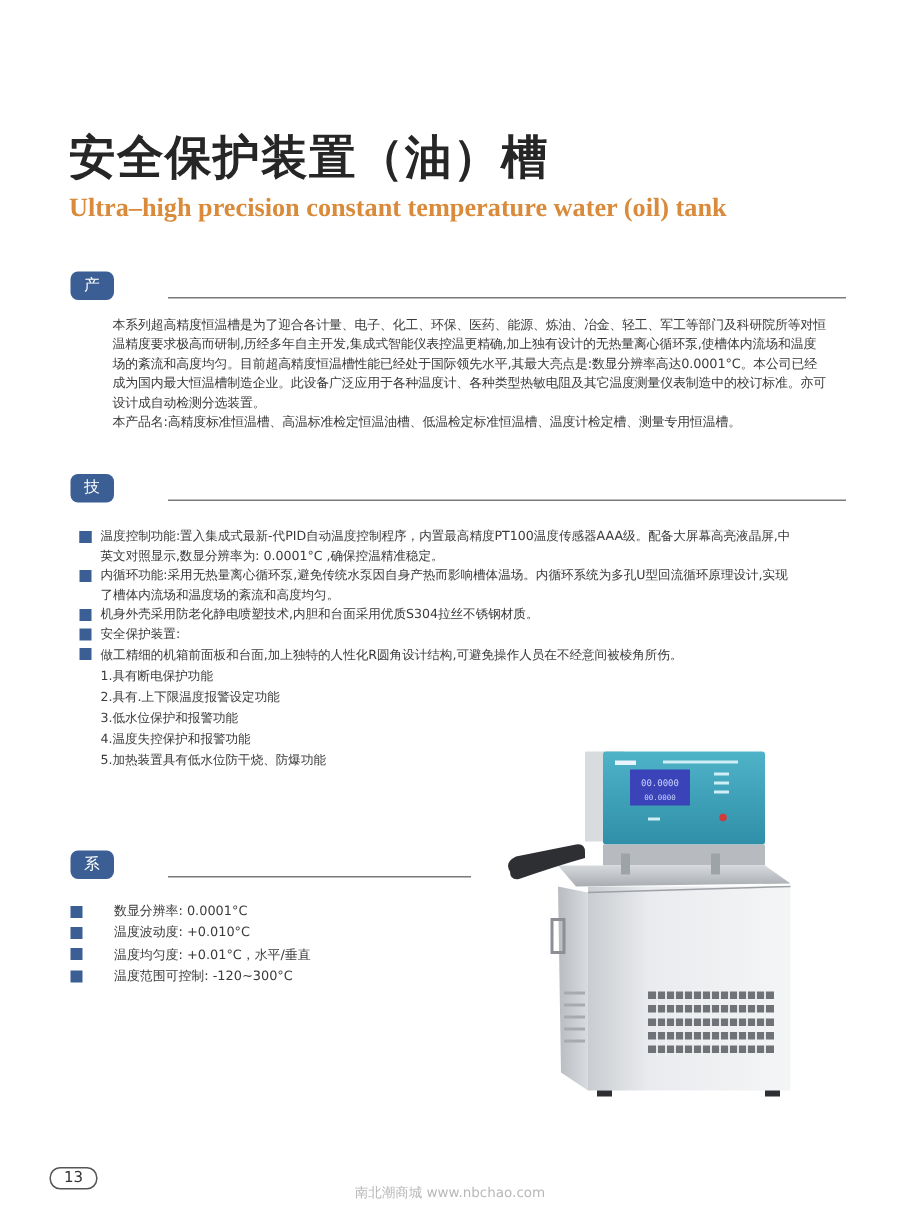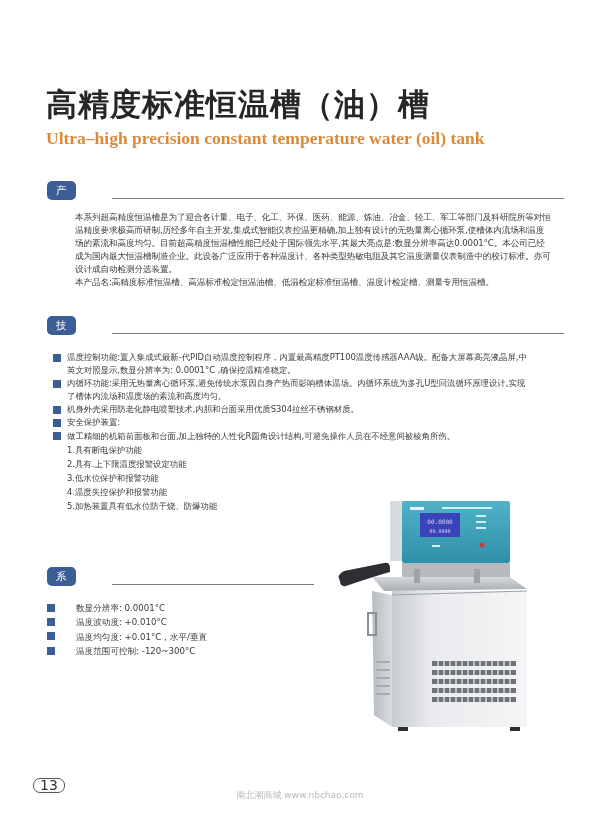--- a/index.html
+++ b/index.html
@@ -29,28 +29,28 @@
   .sub-item { line-height: 14.2px; }
 
   .sys-list { position: absolute; left: 47px; top: 601px; font-size: 8.6px; line-height: 14.4px; color: #3a3a3a; }
   .sys-item { position: relative; padding-left: 29px; }
 
   
   .device { position: absolute; left: 332px; top: 465px; width: 200px; height: 270px; }
 
   .page-num { position: absolute; left: 33px; top: 778px; width: 30px; height: 13px;
               border: 1px solid #555; border-radius: 7px; text-align: center;
-              font-size: 14px; line-height: 13px; color: #333; }
+              font-size: 10px; line-height: 13px; color: #333; }
   .watermark { position: absolute; left: 0; width: 600px; top: 789px; text-align: center;
                font-size: 9px; color: #b8b8b8; }
 </style>
 </head>
 <body>
 
-<div class="title-cn">高精度标准恒温槽（油）槽</div>
+<div class="title-cn">安全保护装置（油）槽</div>
 <div class="title-en">Ultra–high precision constant temperature water (oil) tank</div>
 
 <div class="sec-head" style="top:181px;">
   <div class="sec-badge">产品概述</div>
   <div class="sec-line" style="width:452px;"></div>
 </div>
 <div class="para" style="top:211px;margin-left:28px;">
   <p>本系列超高精度恒温槽是为了迎合各计量、电子、化工、环保、医药、能源、炼油、冶金、轻工、军工等部门及科研院所等对恒温精度要求极高而研制,历经多年自主开发,集成式智能仪表控温更精确,加上独有设计的无热量离心循环泵,使槽体内流场和温度场的紊流和高度均匀。目前超高精度恒温槽性能已经处于国际领先水平,其最大亮点是:数显分辨率高达0.0001°C。本公司已经成为国内最大恒温槽制造企业。此设备广泛应用于各种温度计、各种类型热敏电阻及其它温度测量仪表制造中的校订标准。亦可设计成自动检测分选装置。</p>
   <p>本产品名:高精度标准恒温槽、高温标准检定恒温油槽、低温检定标准恒温槽、温度计检定槽、测量专用恒温槽。</p>
 </div>

